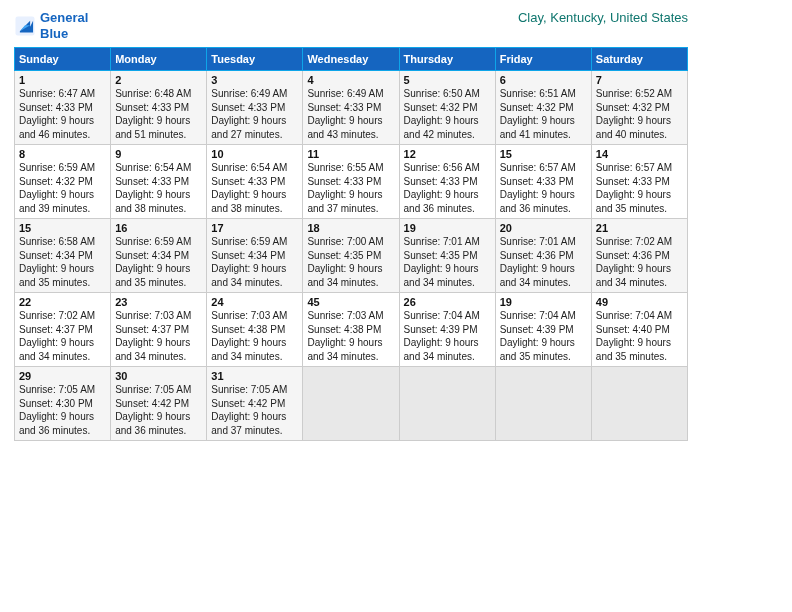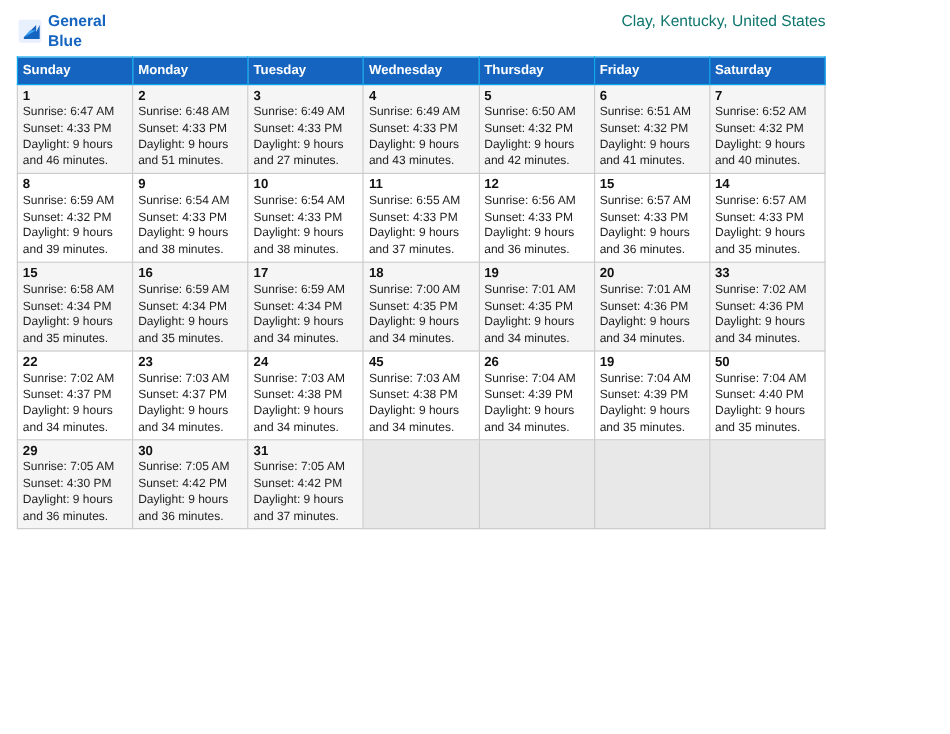--- a/index.html
+++ b/index.html
@@ -210,21 +210,21 @@
           </td>
           <td>
             <span class="day-num">19</span>
             <div class="cell-text"><span>Sunrise: 7:01 AM</span><br><span>Sunset: 4:35 PM</span><br><span>Daylight: 9 hours</span><br><span>and 34 minutes.</span></div>
           </td>
           <td>
             <span class="day-num">20</span>
             <div class="cell-text"><span>Sunrise: 7:01 AM</span><br><span>Sunset: 4:36 PM</span><br><span>Daylight: 9 hours</span><br><span>and 34 minutes.</span></div>
           </td>
           <td>
-            <span class="day-num">33</span>
+            <span class="day-num">21</span>
             <div class="cell-text"><span>Sunrise: 7:02 AM</span><br><span>Sunset: 4:36 PM</span><br><span>Daylight: 9 hours</span><br><span>and 34 minutes.</span></div>
           </td>
         </tr>
         <tr>
           <td>
             <span class="day-num">22</span>
             <div class="cell-text"><span>Sunrise: 7:02 AM</span><br><span>Sunset: 4:37 PM</span><br><span>Daylight: 9 hours</span><br><span>and 34 minutes.</span></div>
           </td>
           <td>
             <span class="day-num">23</span>
@@ -240,21 +240,21 @@
           </td>
           <td>
             <span class="day-num">26</span>
             <div class="cell-text"><span>Sunrise: 7:04 AM</span><br><span>Sunset: 4:39 PM</span><br><span>Daylight: 9 hours</span><br><span>and 34 minutes.</span></div>
           </td>
           <td>
             <span class="day-num">19</span>
             <div class="cell-text"><span>Sunrise: 7:04 AM</span><br><span>Sunset: 4:39 PM</span><br><span>Daylight: 9 hours</span><br><span>and 35 minutes.</span></div>
           </td>
           <td>
-            <span class="day-num">50</span>
+            <span class="day-num">49</span>
             <div class="cell-text"><span>Sunrise: 7:04 AM</span><br><span>Sunset: 4:40 PM</span><br><span>Daylight: 9 hours</span><br><span>and 35 minutes.</span></div>
           </td>
         </tr>
         <tr>
           <td>
             <span class="day-num">29</span>
             <div class="cell-text"><span>Sunrise: 7:05 AM</span><br><span>Sunset: 4:30 PM</span><br><span>Daylight: 9 hours</span><br><span>and 36 minutes.</span></div>
           </td>
           <td>
             <span class="day-num">30</span>

